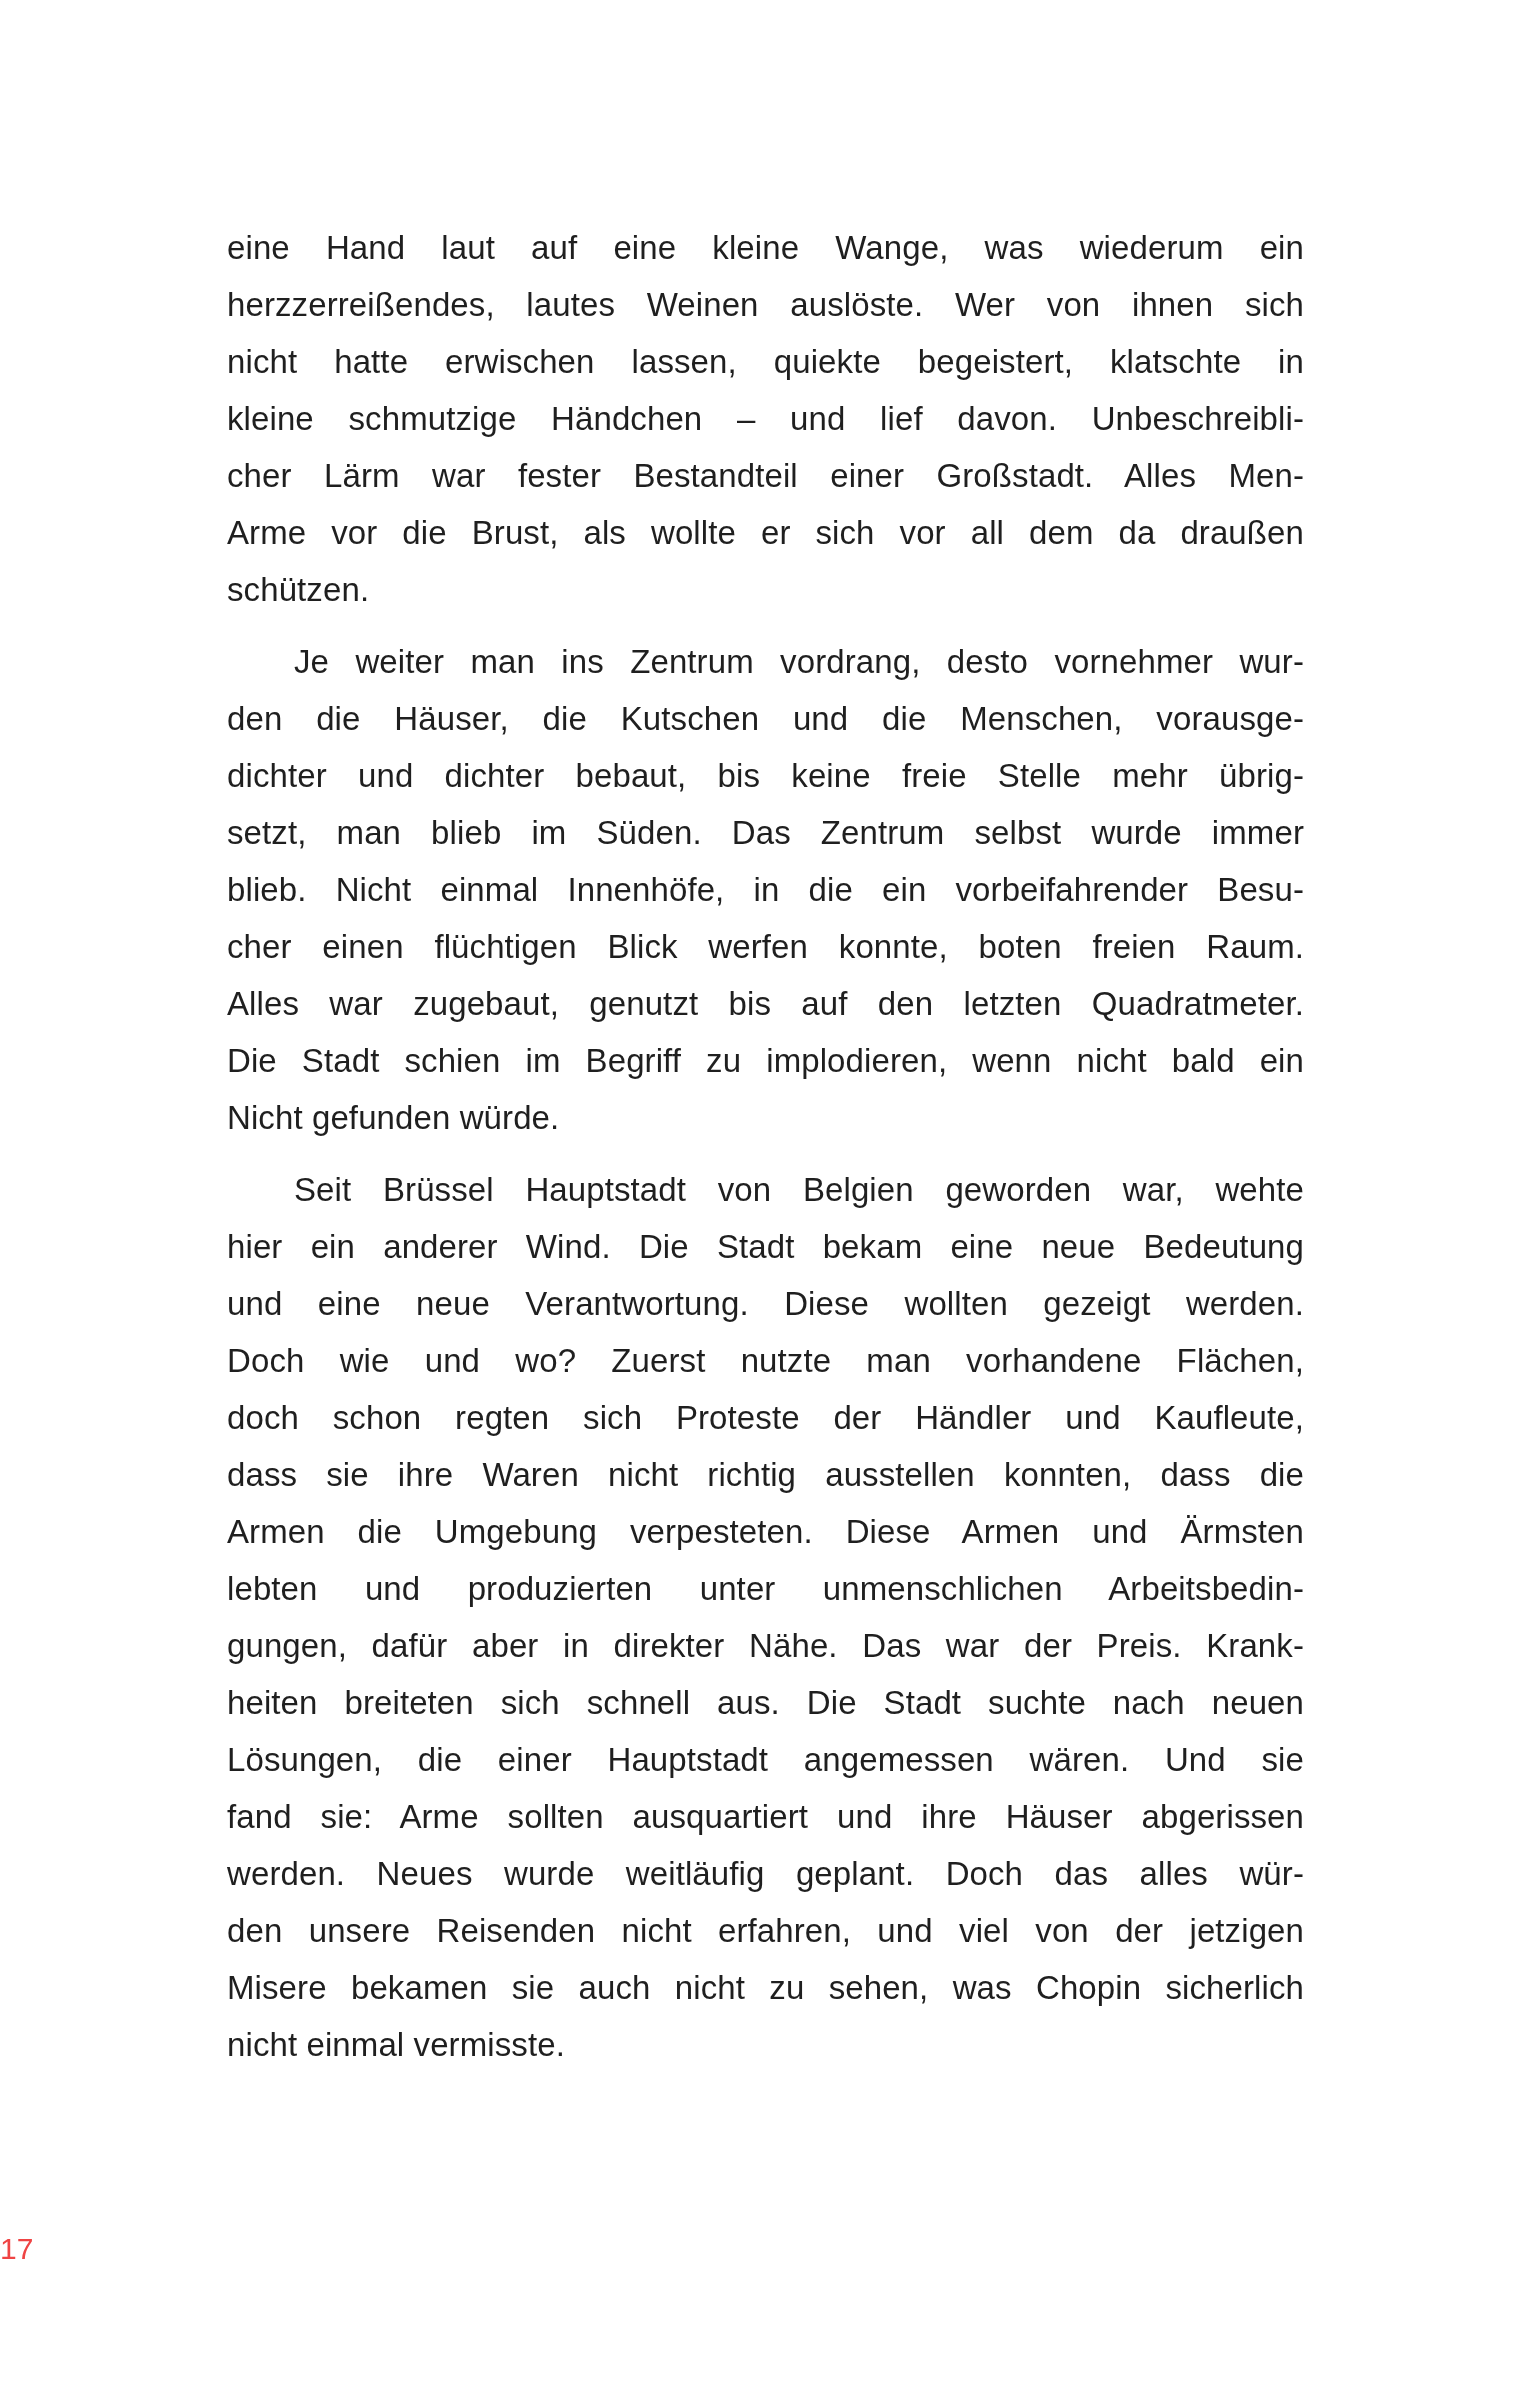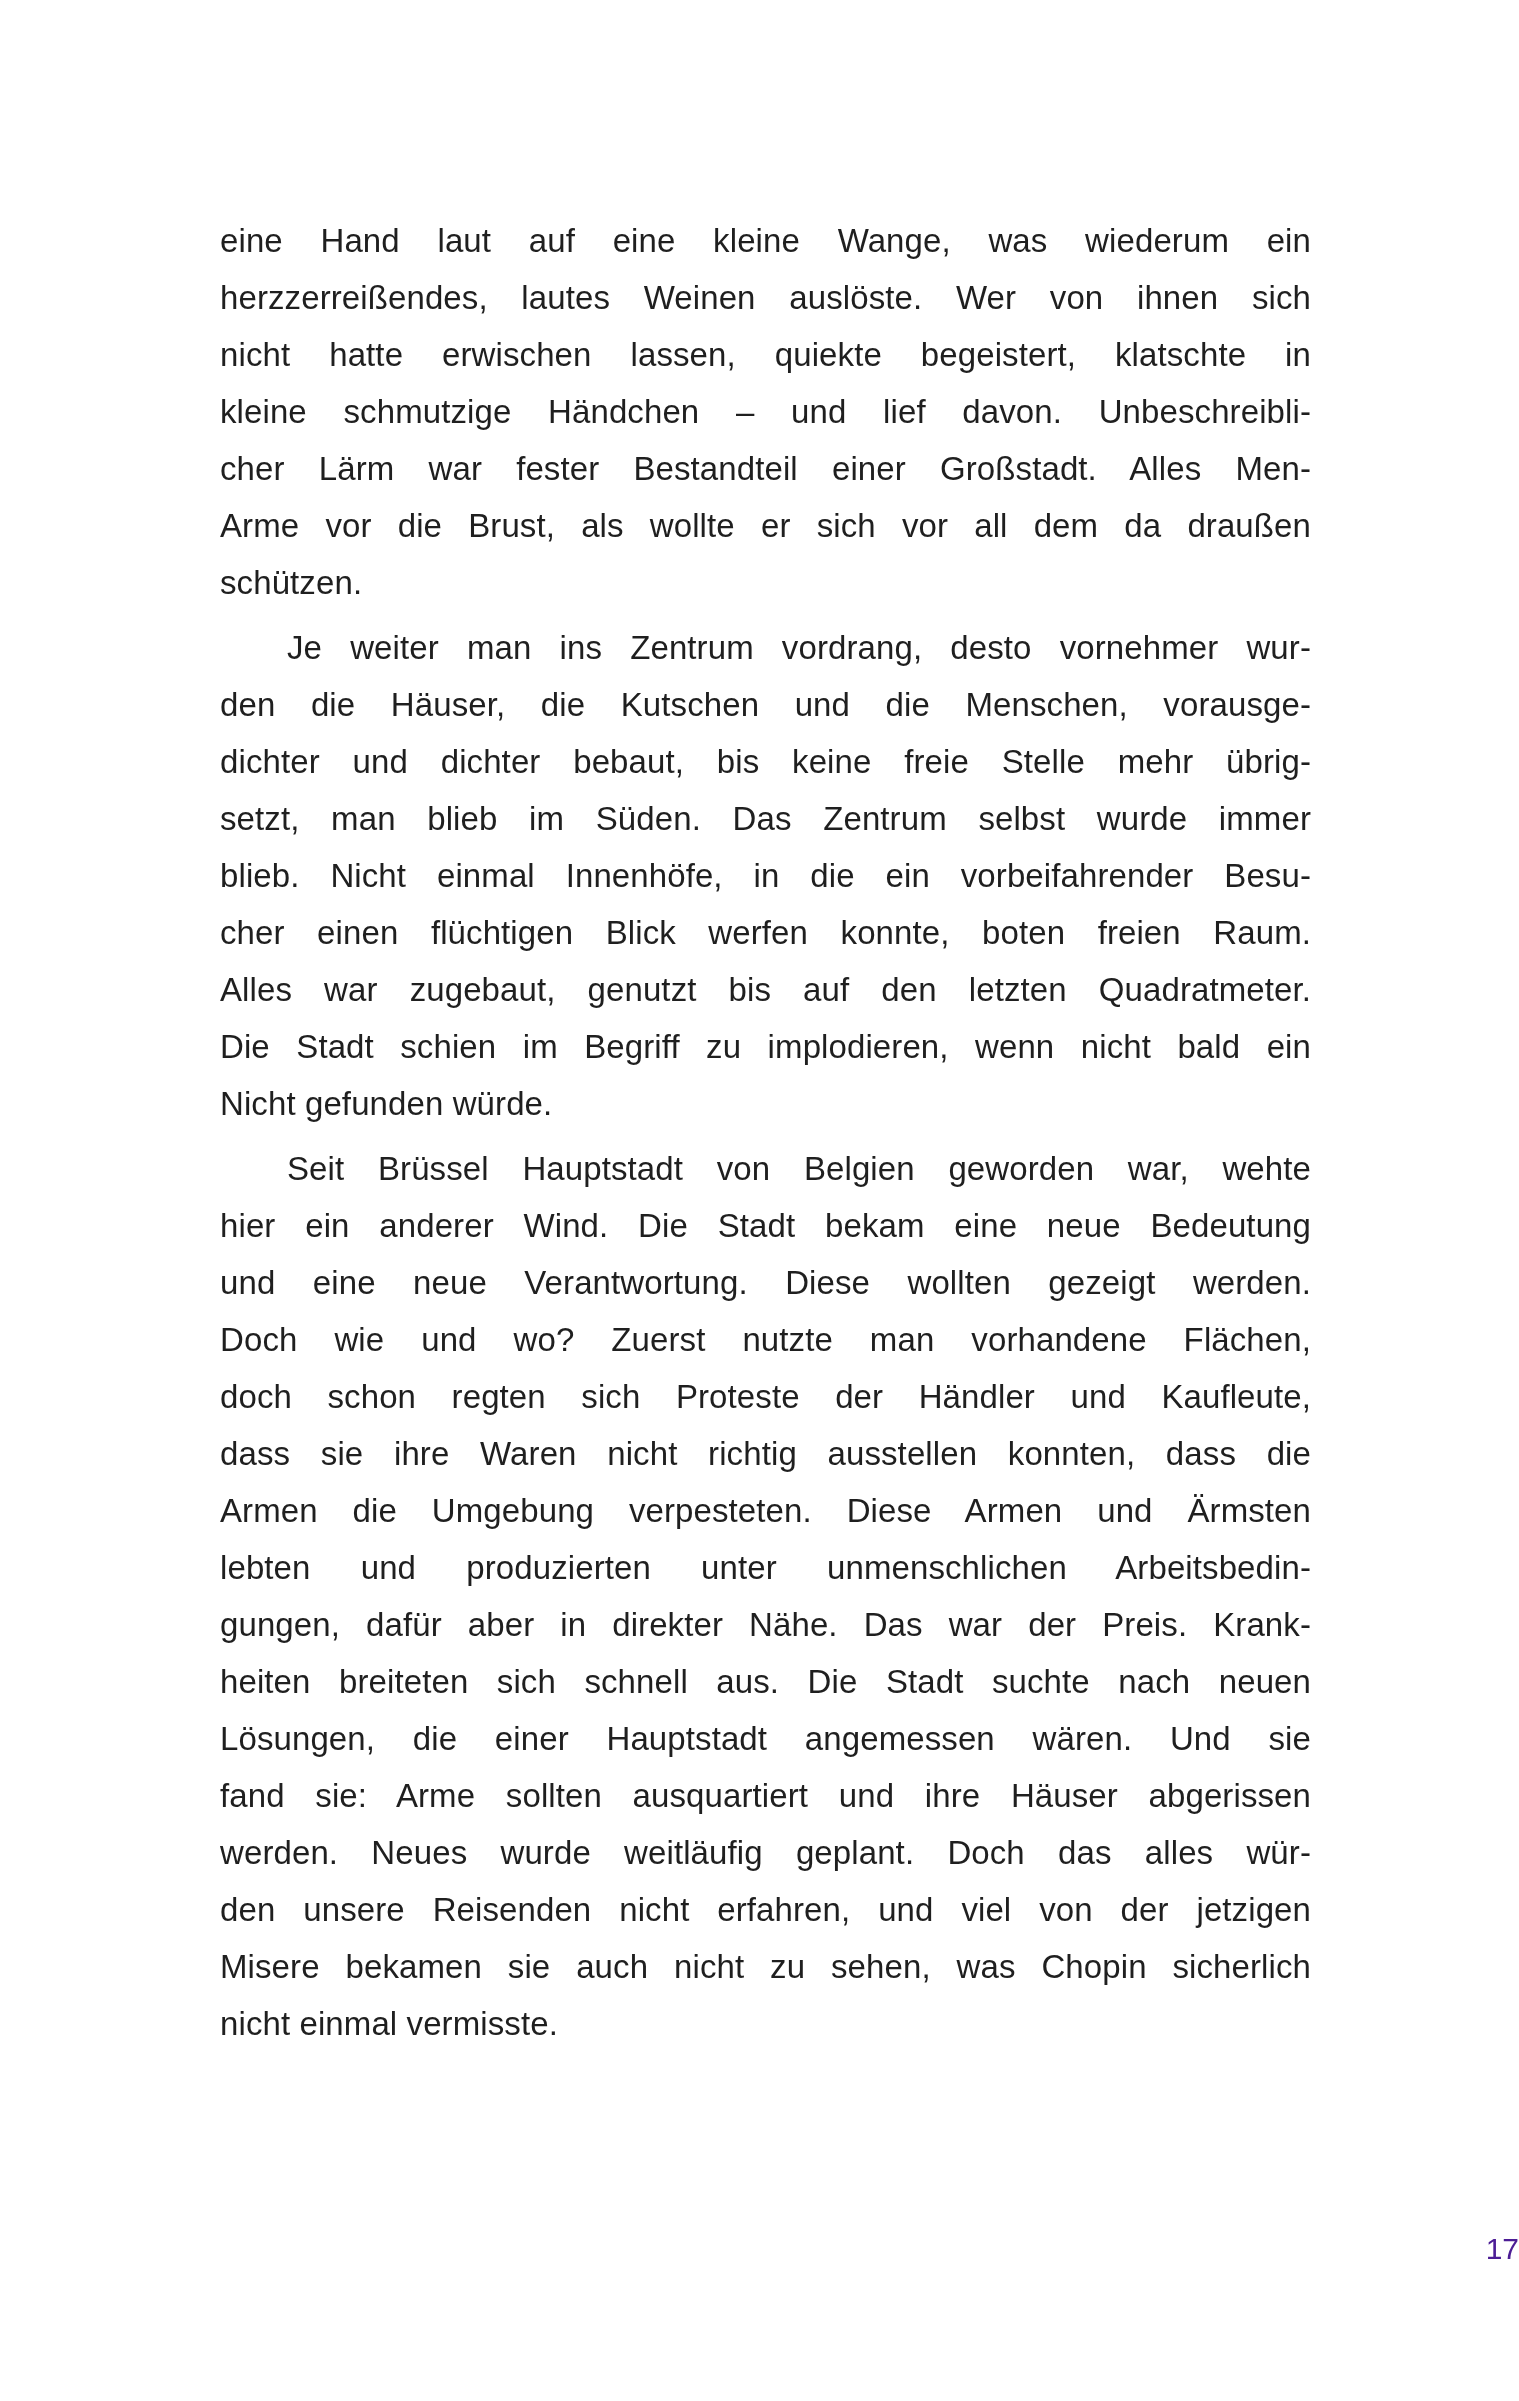--- a/index.html
+++ b/index.html
@@ -20,42 +20,42 @@
     position: absolute;
     left: 212px;
     top: 204px;
     width: 1107px;
     font-size: 33px;
     line-height: 57px;
     font-weight: 400;
     letter-spacing: 0.1px;
   }
   .paragraph {
-    margin: 8px;
+    margin: 15px;
     padding: 0;
   }
   .line {
     text-align: justify;
     text-align-last: justify;
     white-space: normal;
   }
   .line.last {
     text-align-last: left;
   }
   .line.indent {
     text-indent: 67px;
   }
   .page-number {
     position: absolute;
     top: 2232px;
     left: 0;
     width: 100%;
-    text-align: right;
+    text-align: left;
     font-size: 30px;
-    color: #4c1d95;
+    color: #ef4444;
   }
 </style>
 </head>
 <body>
 
 <div class="page">
   <div class="text-block" id="paragraphs">
       <div class="paragraph">
         <div class="line">eine Hand laut auf eine kleine Wange, was wiederum ein</div>
         <div class="line">herzzerreißendes, lautes Weinen auslöste. Wer von ihnen sich</div>

